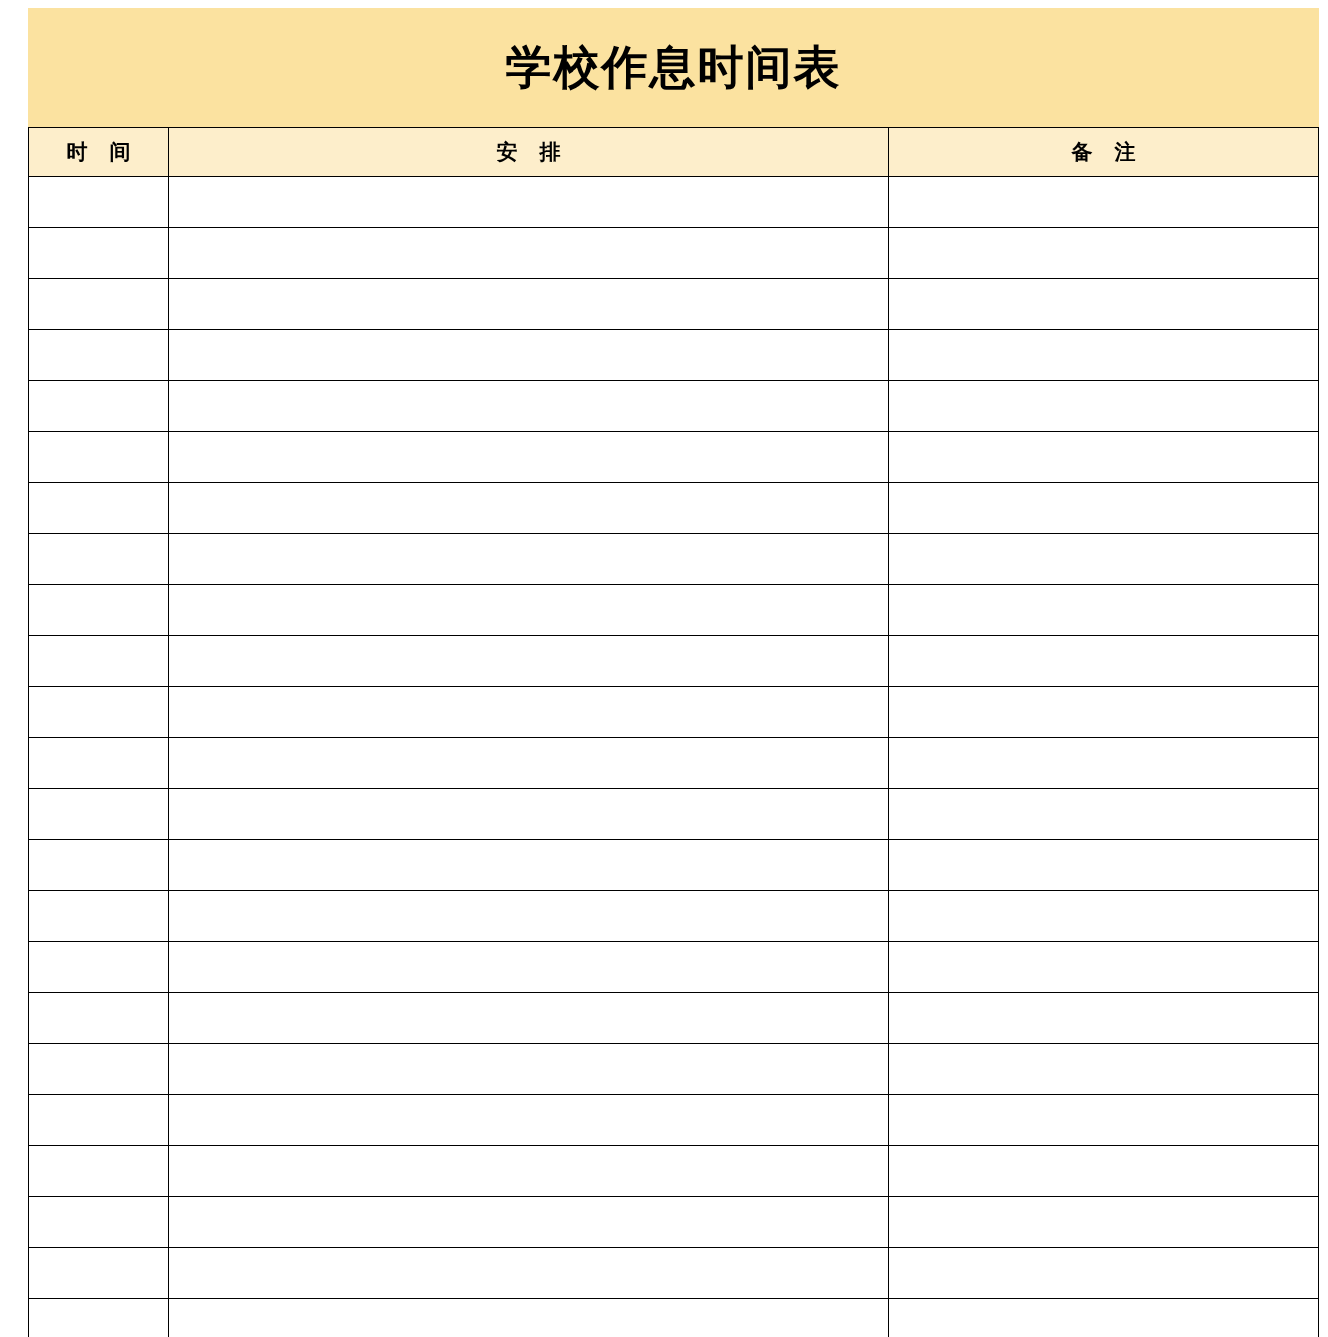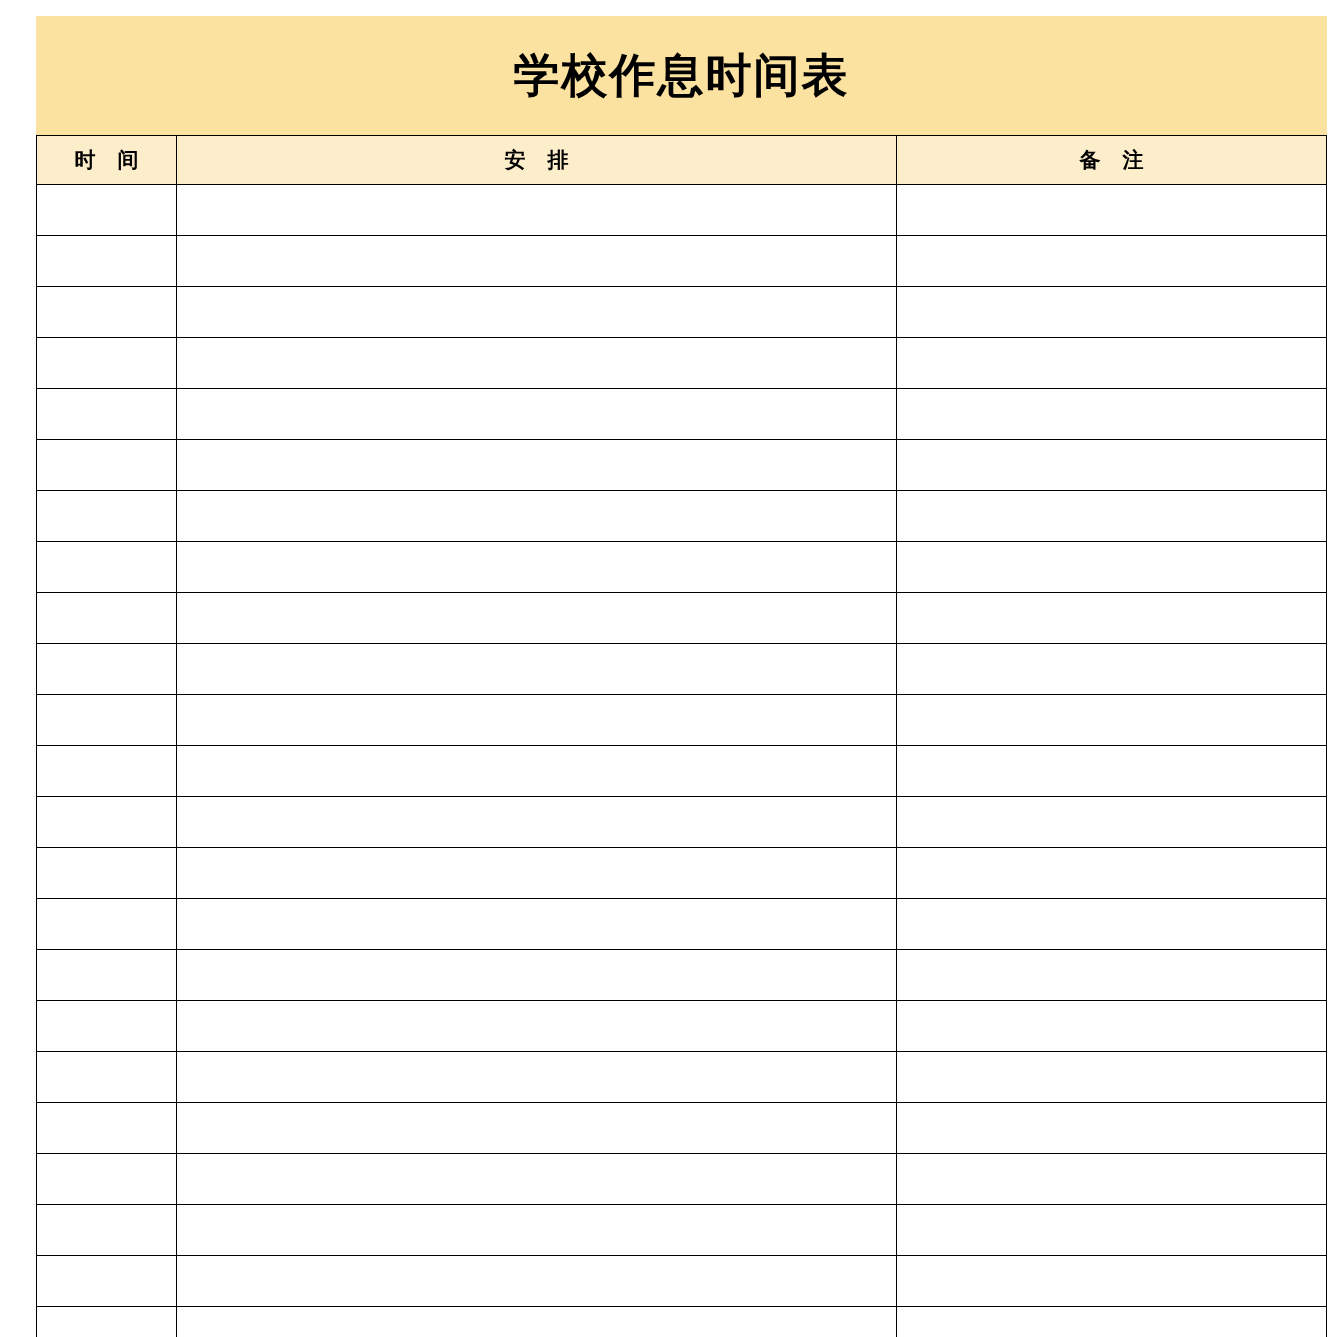--- a/index.html
+++ b/index.html
@@ -10,21 +10,21 @@
   body {
     width: 1328px;
     height: 1337px;
     font-family: "Liberation Sans", sans-serif;
     overflow: hidden;
   }
   .sheet {
     width: 1328px;
     height: 1337px;
     box-sizing: border-box;
-    padding: 16px;
+    padding: 8px;
     position: relative;
     border-radius: 26px;
   }
   table.timetable {
     border-collapse: collapse;
     table-layout: fixed;
     width: 1290px;
     margin: 0 0 0 20px;
   }
   table.timetable td {

